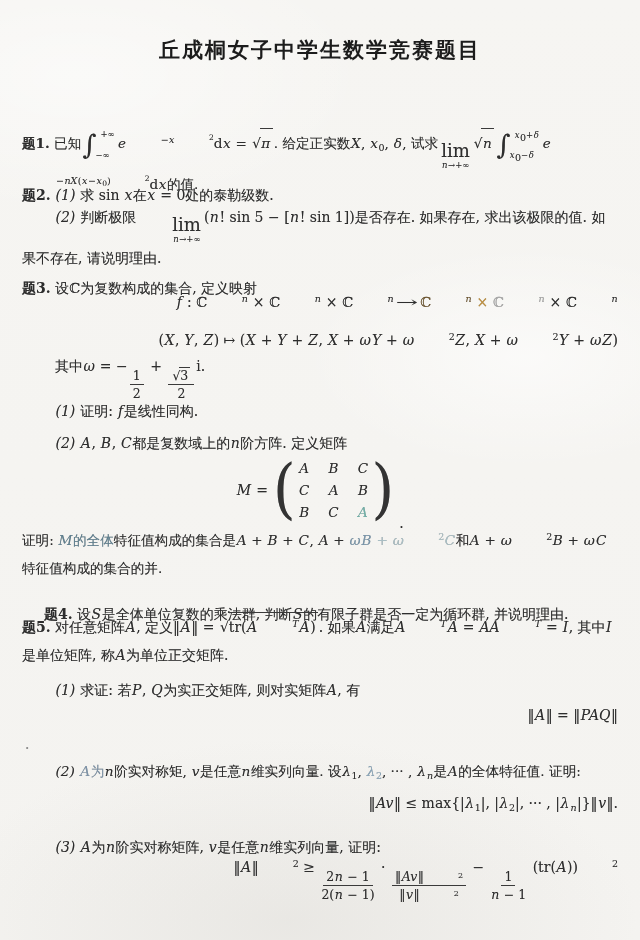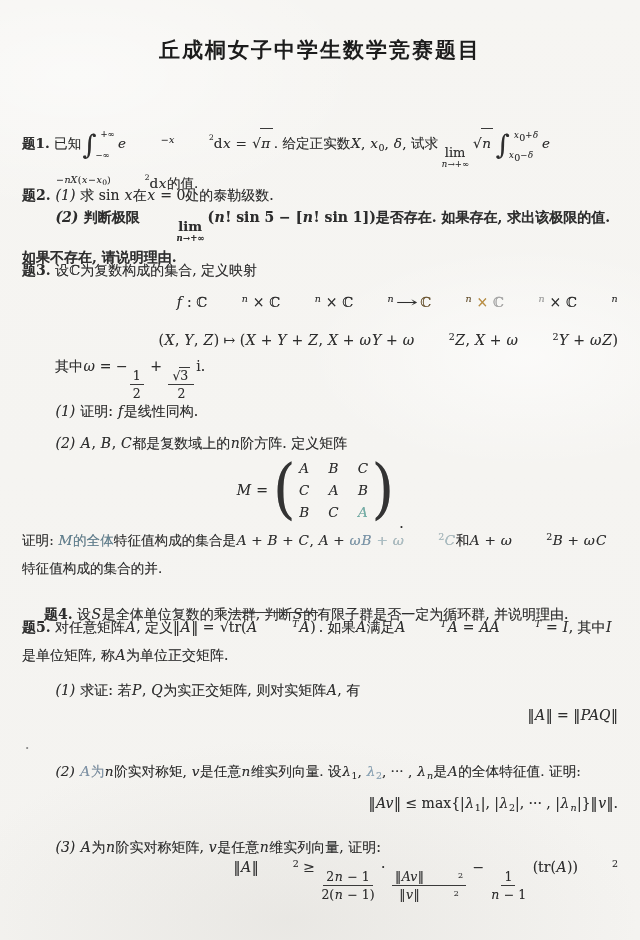--- a/index.html
+++ b/index.html
@@ -16,26 +16,26 @@
   }
   .title{
     position:absolute;top:36px;left:0;width:100%;margin:0;text-align:center;
     font-family:"DejaVu Sans","Liberation Sans",sans-serif;
     font-size:21px;font-weight:700;letter-spacing:2px;color:#1c1c1c;
   }
   .blk{position:absolute;left:22px;width:596px;font-size:14px;line-height:28px;
        text-shadow:0 0 .6px rgba(70,70,70,.45);}
   .center{text-align:right;}
   .ind{padding-left:33px;width:563px;}
-  .hang{text-indent:33px;font-weight:bold;}
+  .hang{text-indent:33px;}
   
   [data-name="problem-1"]{top:128px;font-size:13.6px;}
   [data-name="problem-2-part1"]{top:181px;}
   [data-name="problem-2-part2"]{top:203px;}
-  [data-name="problem-3"]{top:256px;}
+  [data-name="problem-3"]{top:274px;}
   [data-name="formula-map"]{top:288px;}
   [data-name="formula-xyz"]{top:326px;}
   [data-name="omega-definition"]{top:352px;}
   [data-name="problem-3-item1"]{top:397px;}
   [data-name="problem-3-item2"]{top:429px;}
   [data-name="formula-matrix"]{top:450px;height:80px;}
   [data-name="proof-statement"]{top:526px;font-size:13.6px;}
   [data-name="problem-4"]{top:600px;margin-left:22px;}
   [data-name="problem-5"]{top:612px;}
   [data-name="problem-5-item1"]{top:676px;}
@@ -63,21 +63,21 @@
   .rad{margin-right:-1px;}
   .sqb{border-top:1.2px solid #3a3a3a;padding:0 2px 0 1px;}
   .int{display:inline-flex;align-items:center;margin:0 3px 0 1px;vertical-align:-6px;}
   .ig{font-size:27px;line-height:1;}
   .ic{display:inline-flex;flex-direction:column;justify-content:space-between;height:30px;
       font-size:8.5px;line-height:1;margin-left:1px;}
   .it{align-self:flex-start;margin-left:3px;}
   .ib{align-self:flex-start;margin-left:-2px;}
   .lim{display:inline-flex;flex-direction:column;align-items:center;line-height:1;
        vertical-align:-9px;margin:0 3px;}
-  .limt{font-size:13px;}
+  .limt{font-size:18px;}
   .limu{font-size:8.5px;margin-top:1px;}
   .la{display:inline-block;transform:scaleX(1.9);margin:0 7px;}
   .mrow{display:flex;align-items:center;justify-content:center;}
   .mpre{margin-right:5px;}
   .mpost{margin-left:5px;align-self:flex-end;line-height:1;}
   .mparen{font-size:58px;font-weight:300;line-height:.95;transform:scaleY(1.12);
           font-family:"DejaVu Serif",serif;color:#333;}
   .mgrid{display:inline-grid;grid-template-columns:repeat(3,auto);column-gap:18px;row-gap:4px;
          font-size:13.5px;line-height:1.35;text-align:center;margin:0 3px;}
 </style>

